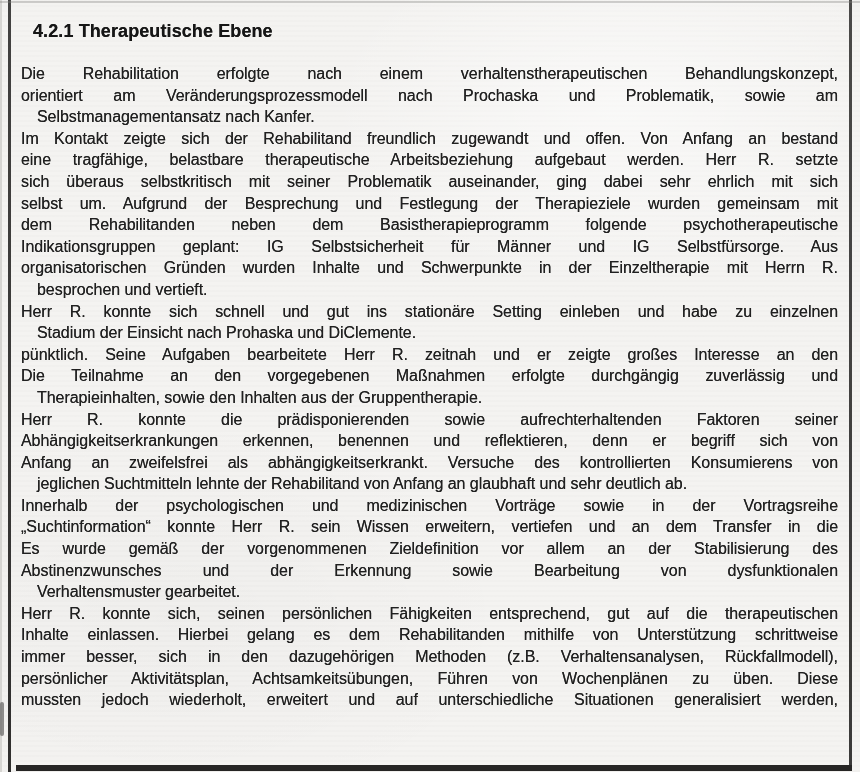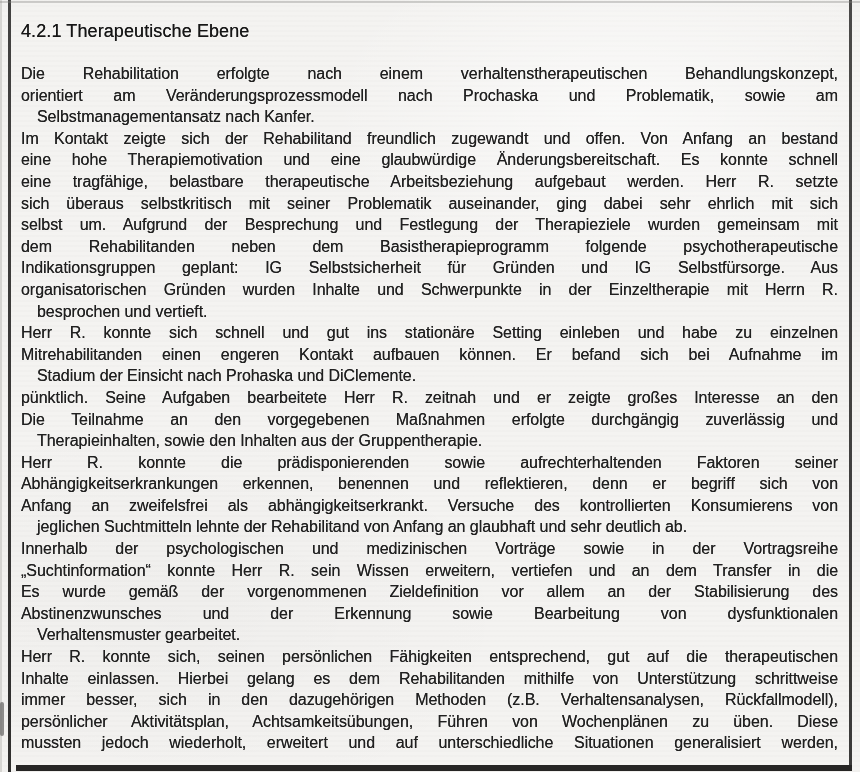--- a/index.html
+++ b/index.html
@@ -50,25 +50,25 @@
   .textblock {
     position: absolute;
     left: 21px;
     top: 21px;
     width: 817px;
     color: #202020;
     filter: blur(0.22px);
   }
   .heading {
     font-size: 18px;
-    font-weight: normal;
+    font-weight: bold;
     color: #161616;
     line-height: 20px;
     letter-spacing: 0.1px;
-    margin: 0 0 22px 0;
+    margin: 0 0 22px 12px;
     text-shadow: 0 0 0.5px rgba(20,20,20,0.85);
   }
   .para { margin: 0; padding: 0; }
   .line {
     font-size: 16px;
     line-height: 21.6px;
     height: 21.6px;
     letter-spacing: -0.05px;
     text-shadow: 0 0 0.45px rgba(25,25,25,0.8);
     text-justify: inter-word;
@@ -92,32 +92,30 @@
   <div class="textblock">
     <div class="heading">4.2.1 Therapeutische Ebene</div>
     <div id="doc-body">
         <div class="para">
           <div class="line jl">Die Rehabilitation erfolgte nach einem verhaltenstherapeutischen Behandlungskonzept,</div>
           <div class="line jl">orientiert am Veränderungsprozessmodell nach Prochaska und Problematik, sowie am</div>
           <div class="line ll">Selbstmanagementansatz nach Kanfer.</div>
         </div>
         <div class="para">
           <div class="line jl">Im Kontakt zeigte sich der Rehabilitand freundlich zugewandt und offen. Von Anfang an bestand</div>
-          <div class="line jl">eine hohe Therapiemotivation und eine glaubwürdige Änderungsbereitschaft. Es konnte schnell</div>
           <div class="line jl">eine tragfähige, belastbare therapeutische Arbeitsbeziehung aufgebaut werden. Herr R. setzte</div>
           <div class="line jl">sich überaus selbstkritisch mit seiner Problematik auseinander, ging dabei sehr ehrlich mit sich</div>
           <div class="line jl">selbst um. Aufgrund der Besprechung und Festlegung der Therapieziele wurden gemeinsam mit</div>
           <div class="line jl">dem Rehabilitanden neben dem Basistherapieprogramm folgende psychotherapeutische</div>
-          <div class="line jl">Indikationsgruppen geplant: IG Selbstsicherheit für Gründen und IG Selbstfürsorge. Aus</div>
+          <div class="line jl">Indikationsgruppen geplant: IG Selbstsicherheit für Männer und IG Selbstfürsorge. Aus</div>
           <div class="line jl">organisatorischen Gründen wurden Inhalte und Schwerpunkte in der Einzeltherapie mit Herrn R.</div>
           <div class="line ll">besprochen und vertieft.</div>
         </div>
         <div class="para">
           <div class="line jl">Herr R. konnte sich schnell und gut ins stationäre Setting einleben und habe zu einzelnen</div>
-          <div class="line jl">Mitrehabilitanden einen engeren Kontakt aufbauen können. Er befand sich bei Aufnahme im</div>
           <div class="line ll">Stadium der Einsicht nach Prohaska und DiClemente.</div>
         </div>
         <div class="para">
           <div class="line jl">pünktlich. Seine Aufgaben bearbeitete Herr R. zeitnah und er zeigte großes Interesse an den</div>
           <div class="line jl">Die Teilnahme an den vorgegebenen Maßnahmen erfolgte durchgängig zuverlässig und</div>
           <div class="line ll">Therapieinhalten, sowie den Inhalten aus der Gruppentherapie.</div>
         </div>
         <div class="para">
           <div class="line jl">Herr R. konnte die prädisponierenden sowie aufrechterhaltenden Faktoren seiner</div>
           <div class="line jl">Abhängigkeitserkrankungen erkennen, benennen und reflektieren, denn er begriff sich von</div>

